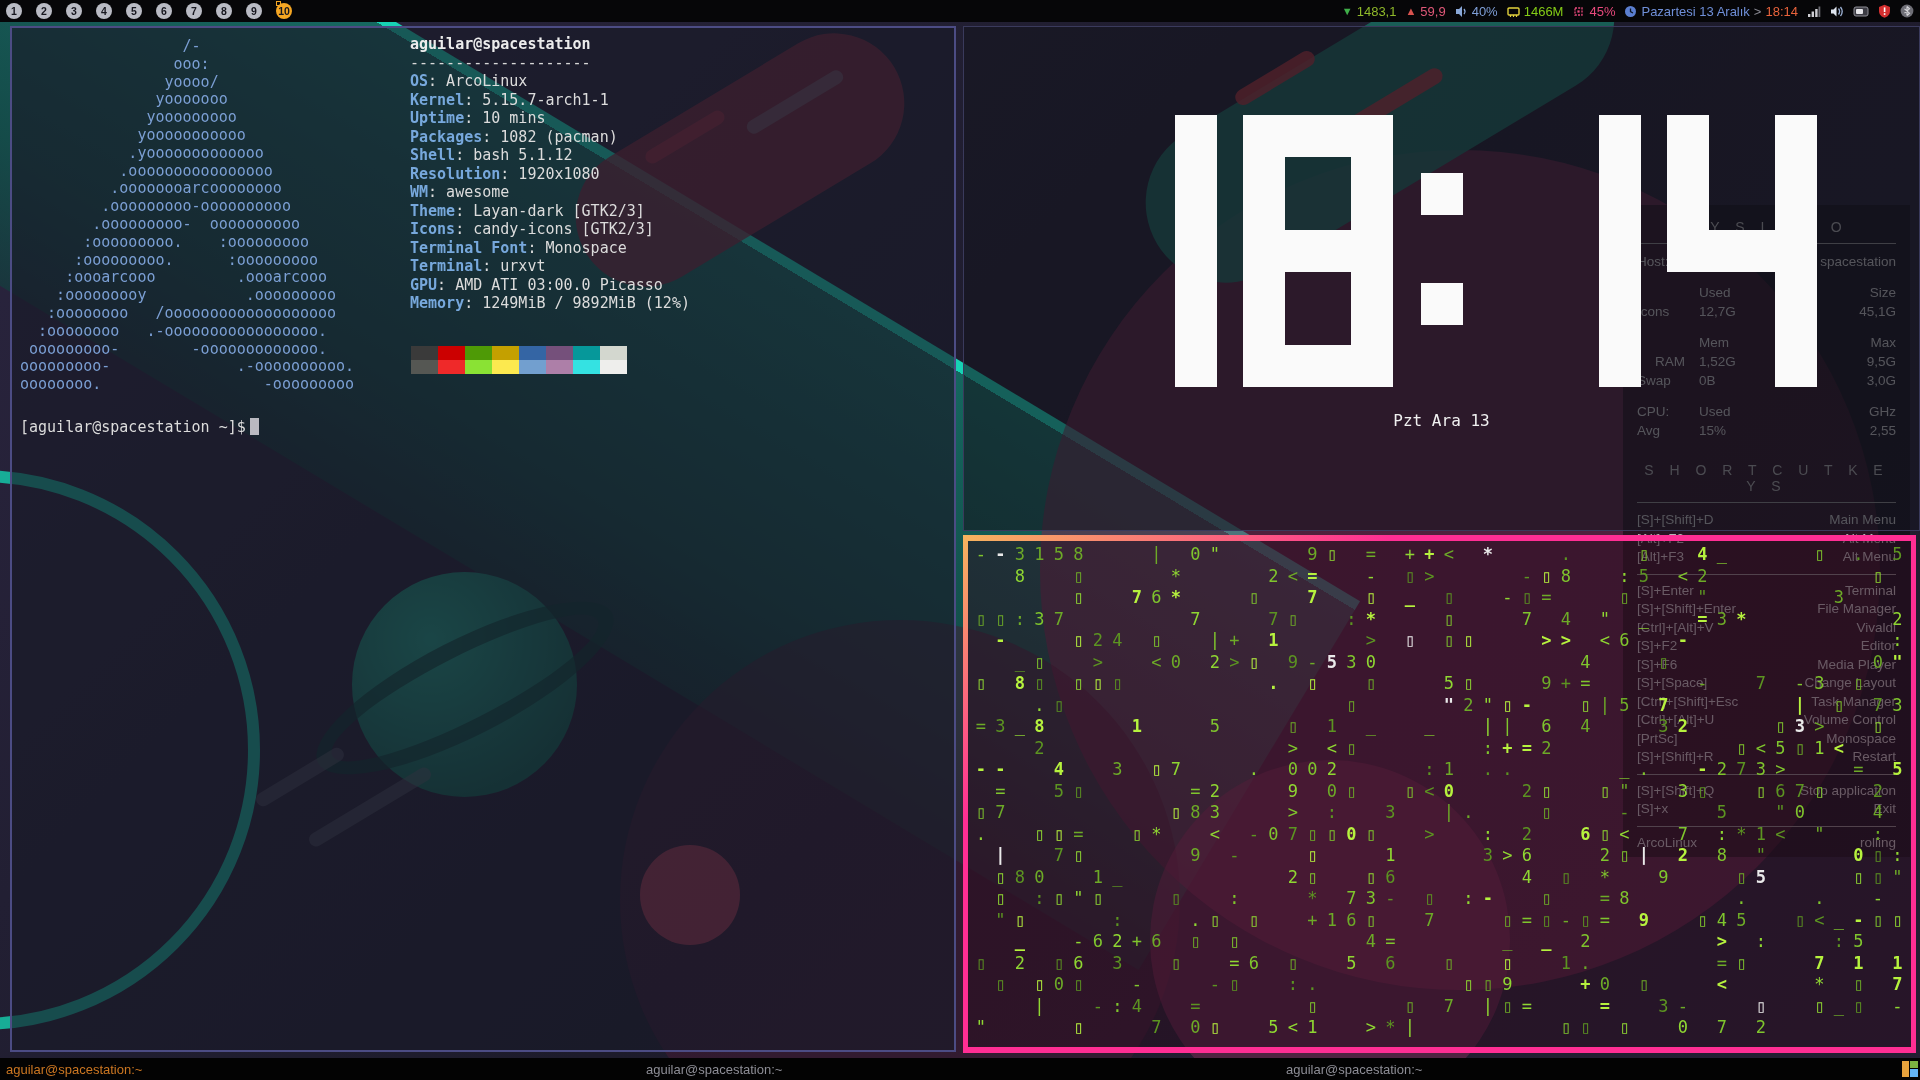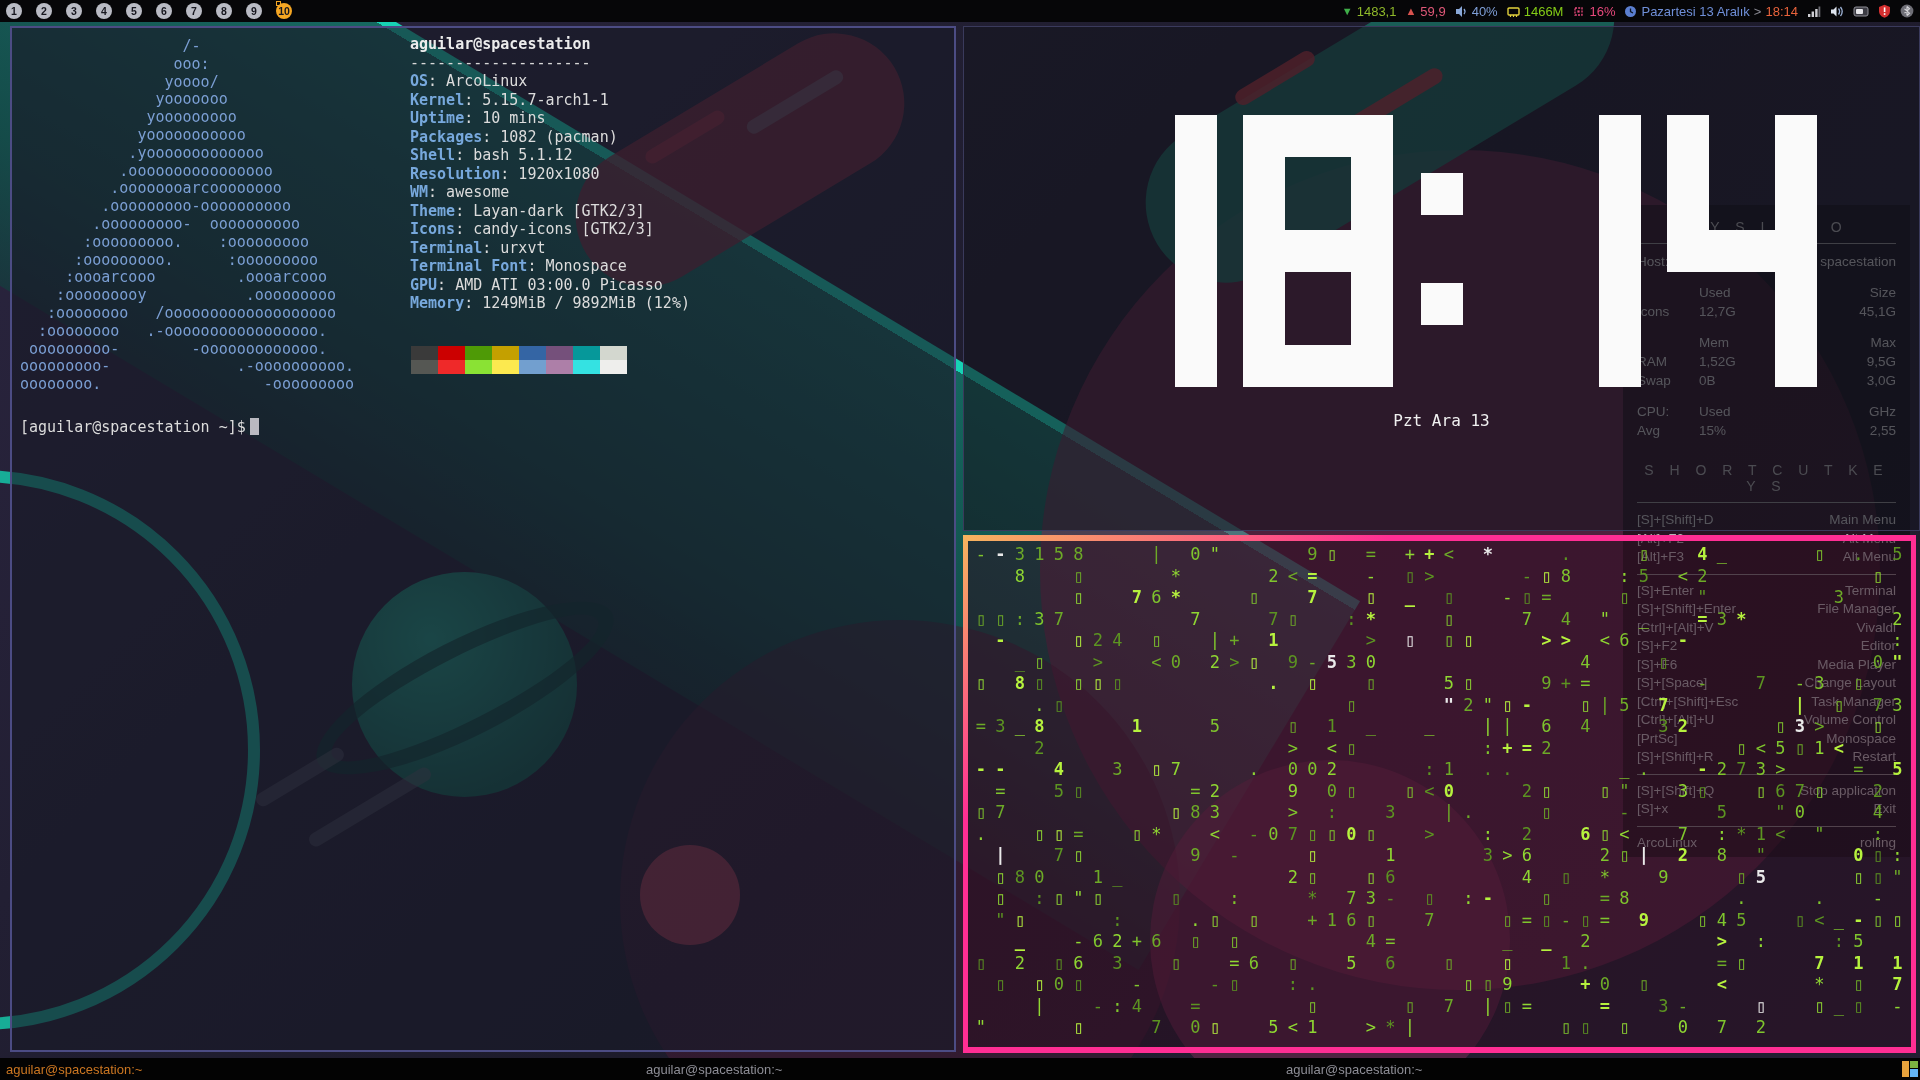--- a/index.html
+++ b/index.html
@@ -152,21 +152,21 @@
         </span>
       <span class="v-mem">1466M</span>
     </span>
     <span class="tr">
       <span>
           <svg width="13" height="13" viewBox="0 0 13 13">
             <rect x="3" y="3" width="7" height="7" fill="none" stroke="#e8497c" stroke-width="1.3" stroke-dasharray="2 1.2"></rect>
             <rect x="5.4" y="5.4" width="2.2" height="2.2" fill="#e8497c"></rect>
           </svg>
         </span>
-      <span class="v-cpu">16%</span>
+      <span class="v-cpu">45%</span>
     </span>
     <span class="tr">
       <span>
           <svg width="13" height="13" viewBox="0 0 13 13">
             <circle cx="6.5" cy="6.5" r="5.5" fill="#5b7fd0"></circle>
             <path d="M6.5 3.4 V6.7 L9 8" stroke="#0d1626" stroke-width="1.3" fill="none"></path>
           </svg>
         </span>
       <span class="v-date">Pazartesi 13 Aralık</span>
       <span class="v-sep">&gt;</span>
@@ -229,21 +229,21 @@
       </div>
     </div>
   <div class="cgap"></div>
   <div class="crow">
     <span style="width:48px"></span>
     <span class="c2">Mem</span>
     <span class="c3">Max</span>
   </div>
   <div id="memrows">
       <div class="crow">
-        <span style="width: 48px;">RAM</span>
+        <span style="width: 48px; text-align: right;">RAM</span>
         <span class="c2">1,52G</span>
         <span class="c3">9,5G</span>
       </div>
       <div class="crow">
         <span style="width: 48px;">Swap</span>
         <span class="c2">0B</span>
         <span class="c3">3,0G</span>
       </div>
     </div>
   <div class="cgap"></div>
@@ -360,22 +360,22 @@
     <div id="infolines">
         <div class="iline"><span class="ilabel">OS</span><span class="ival">: ArcoLinux</span></div>
         <div class="iline"><span class="ilabel">Kernel</span><span class="ival">: 5.15.7-arch1-1</span></div>
         <div class="iline"><span class="ilabel">Uptime</span><span class="ival">: 10 mins</span></div>
         <div class="iline"><span class="ilabel">Packages</span><span class="ival">: 1082 (pacman)</span></div>
         <div class="iline"><span class="ilabel">Shell</span><span class="ival">: bash 5.1.12</span></div>
         <div class="iline"><span class="ilabel">Resolution</span><span class="ival">: 1920x1080</span></div>
         <div class="iline"><span class="ilabel">WM</span><span class="ival">: awesome</span></div>
         <div class="iline"><span class="ilabel">Theme</span><span class="ival">: Layan-dark [GTK2/3]</span></div>
         <div class="iline"><span class="ilabel">Icons</span><span class="ival">: candy-icons [GTK2/3]</span></div>
+        <div class="iline"><span class="ilabel">Terminal Font</span><span class="ival">: Monospace</span></div>
         <div class="iline"><span class="ilabel">Terminal</span><span class="ival">: urxvt</span></div>
-        <div class="iline"><span class="ilabel">Terminal Font</span><span class="ival">: Monospace</span></div>
         <div class="iline"><span class="ilabel">GPU</span><span class="ival">: AMD ATI 03:00.0 Picasso</span></div>
         <div class="iline"><span class="ilabel">Memory</span><span class="ival">: 1249MiB / 9892MiB (12%)</span></div>
       </div>
   </div>
   <div id="palette">
     <div class="prow" id="prow1">
         <div style="background: rgb(58, 58, 58);"></div>
         <div style="background: rgb(204, 0, 0);"></div>
         <div style="background: rgb(78, 154, 6);"></div>
         <div style="background: rgb(196, 160, 0);"></div>

